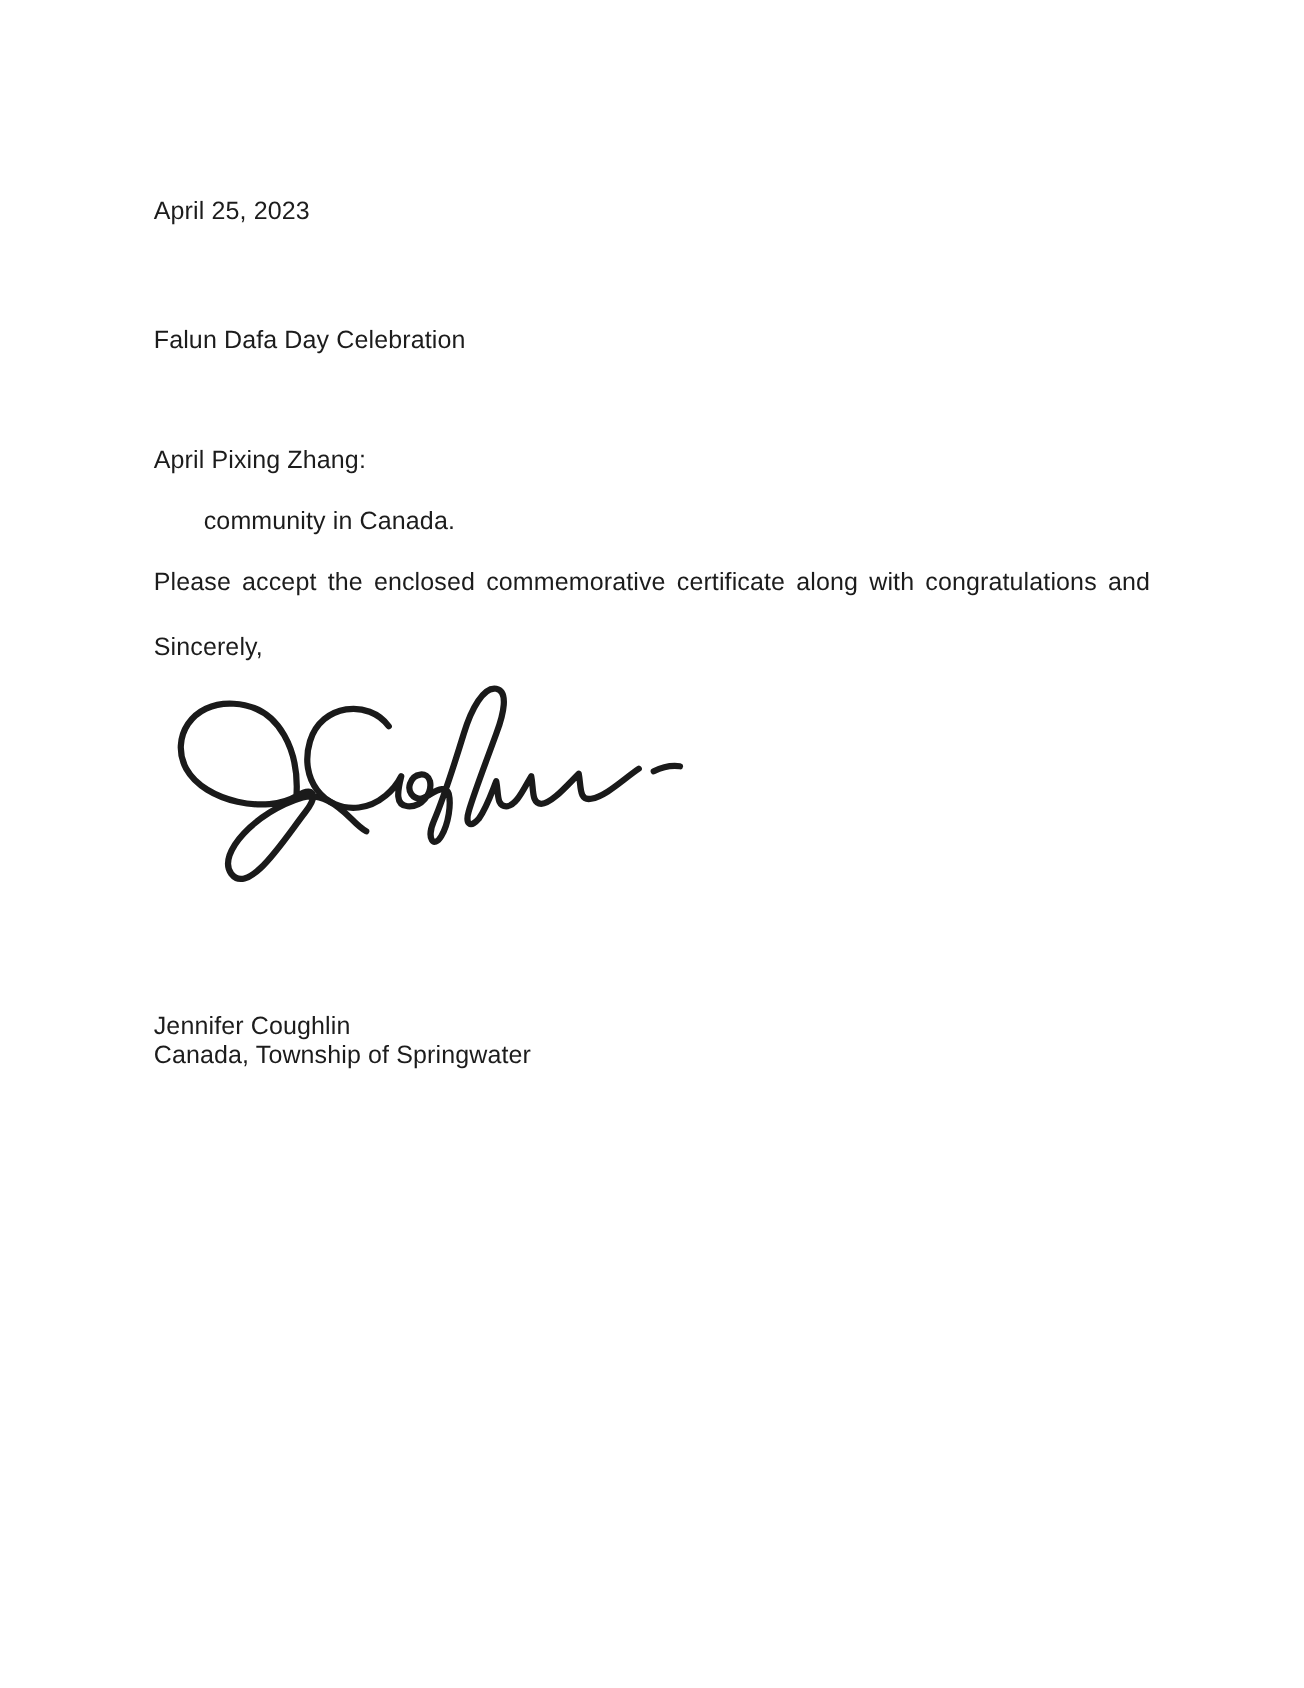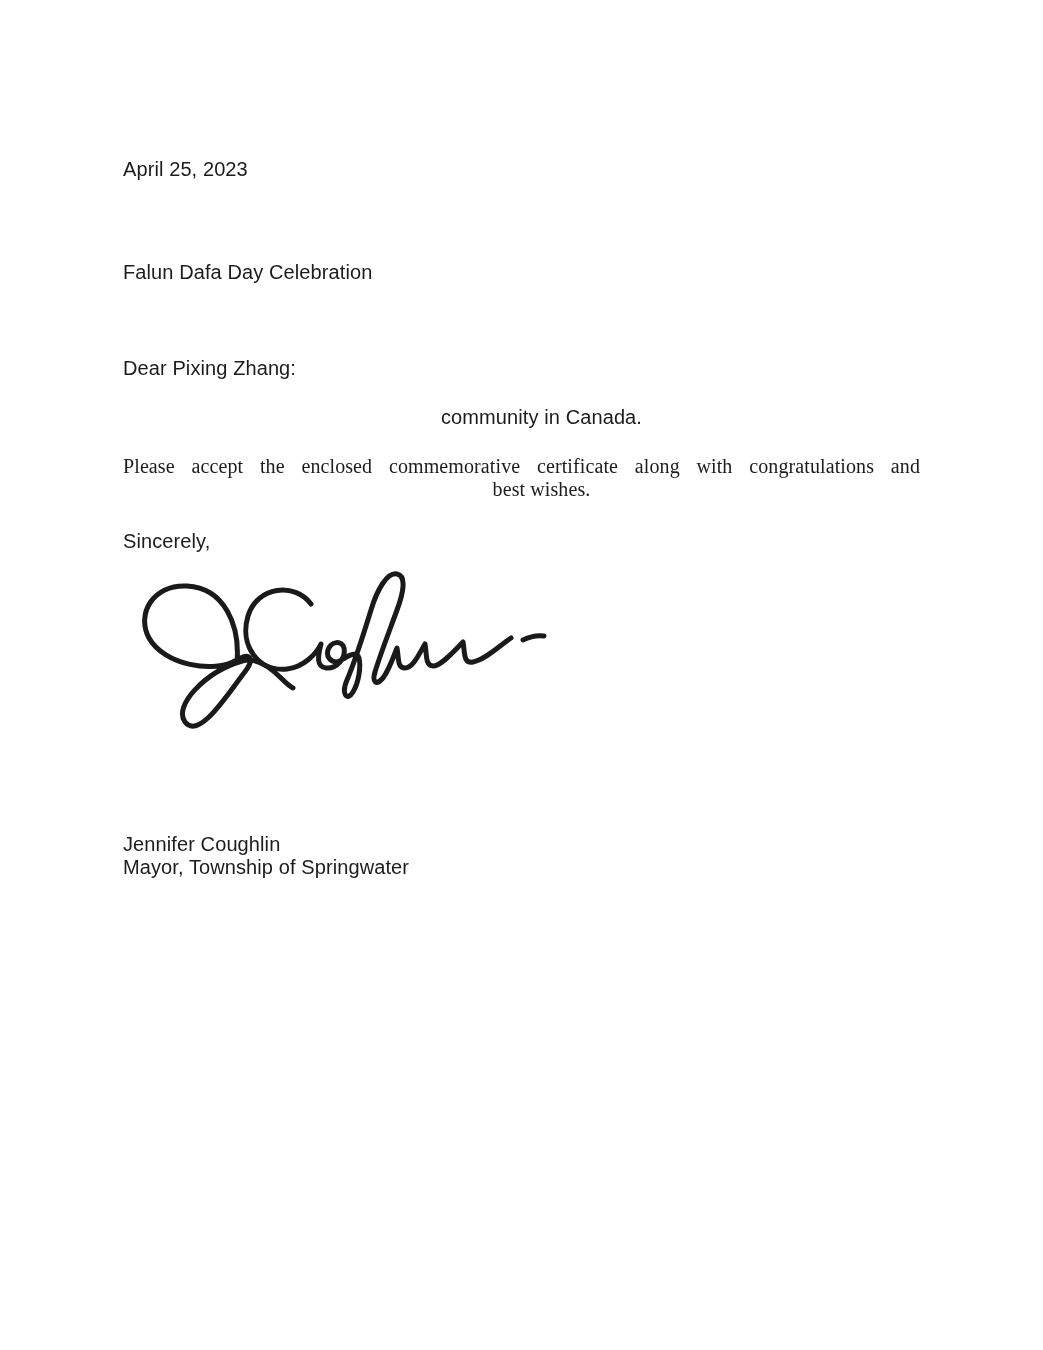--- a/index.html
+++ b/index.html
@@ -29,28 +29,28 @@
     line-height: 23px;
     letter-spacing: 0.1px;
   }
   
   .jline {
     text-align: justify;
     text-align-last: justify;
     white-space: normal;
   }
   .lastline {
-    text-align: center;
+    text-align: left;
     margin-left: 40px;
   }
   .date       { margin-top: 158px; }
   .subject    { margin-top: 80px; }
   .salutation { margin-top: 73px; }
   .paragraph-1 { margin-top: 26px; }
-  .paragraph-2 { margin-top: 26px; font-family: Liberation Serif, serif; }
+  .paragraph-2 { margin-top: 26px; }
   .closing    { margin-top: 29px; }
   .signature-wrap {
     margin-top: 17px;
     width: 424px;
     height: 174px;
   }
   .signature-wrap svg {
     display: block;
     width: 424px;
     height: 174px;
@@ -59,29 +59,28 @@
 </style>
 </head>
 <body>
 
 <div class="page">
 
   <div class="line date">April 25, 2023</div>
 
   <div class="line subject">Falun Dafa Day Celebration</div>
 
-  <div class="line salutation">Dear Pixing Zhang:</div>
+  <div class="line salutation">April Pixing Zhang:</div>
 
   <div class="paragraph-1">
     <div class="lastline">community in Canada.</div>
   </div>
 
   <div class="paragraph-2">
     <div class="jline">Please accept the enclosed commemorative certificate along with congratulations and</div>
-    <div class="lastline">best wishes.</div>
   </div>
 
   <div class="line closing">Sincerely,</div>
 
   <div class="signature-wrap">
     <svg viewBox="0 0 424 174" xmlns="http://www.w3.org/2000/svg" aria-hidden="true">
       <g fill="none" stroke="#1a1a1a" stroke-width="5" stroke-linecap="round" stroke-linejoin="round">
 
         <path d="M 114 92
                  C 117 56, 102 18, 64 16
@@ -118,16 +117,16 @@
                  C 342 82, 340 94, 350 92
                  C 362 90, 376 76, 388 68"></path>
 
         <path d="M 400 70 C 408 66, 414 65, 421 66"></path>
       </g>
     </svg>
   </div>
 
   <div class="sig-block">
     <div class="line sig-name">Jennifer Coughlin</div>
-    <div class="line sig-title">Mayor, Township of Springwater</div>
+    <div class="line sig-title">Canada, Township of Springwater</div>
   </div>
 
 </div>
 
 </body></html>

